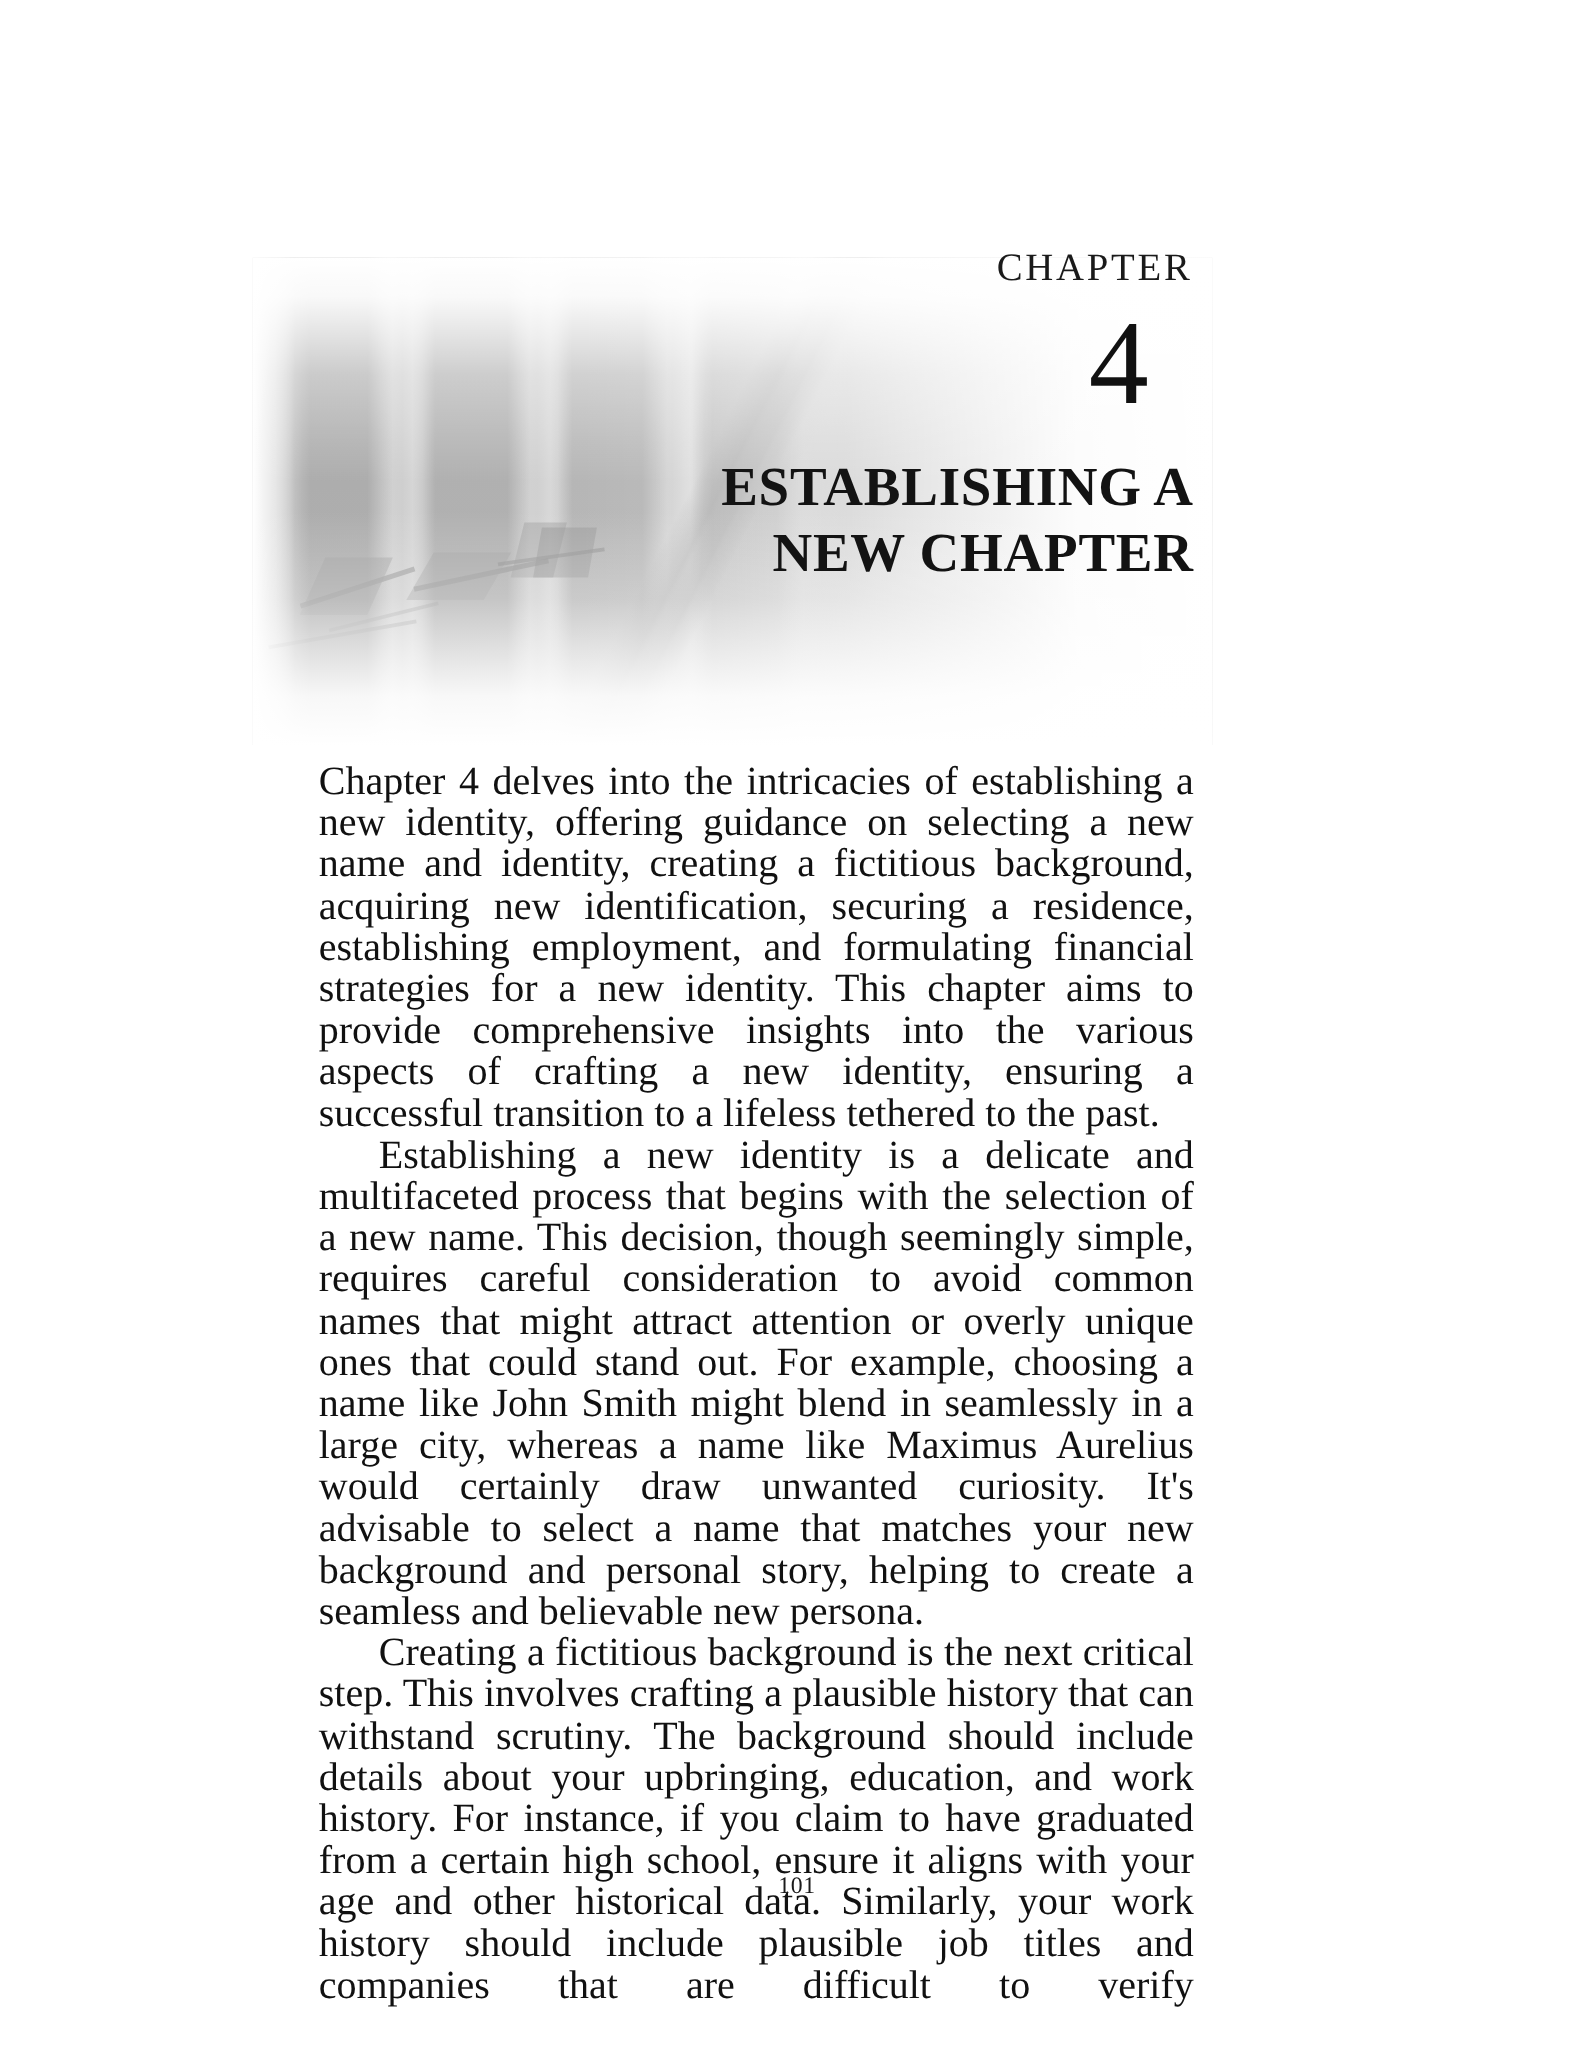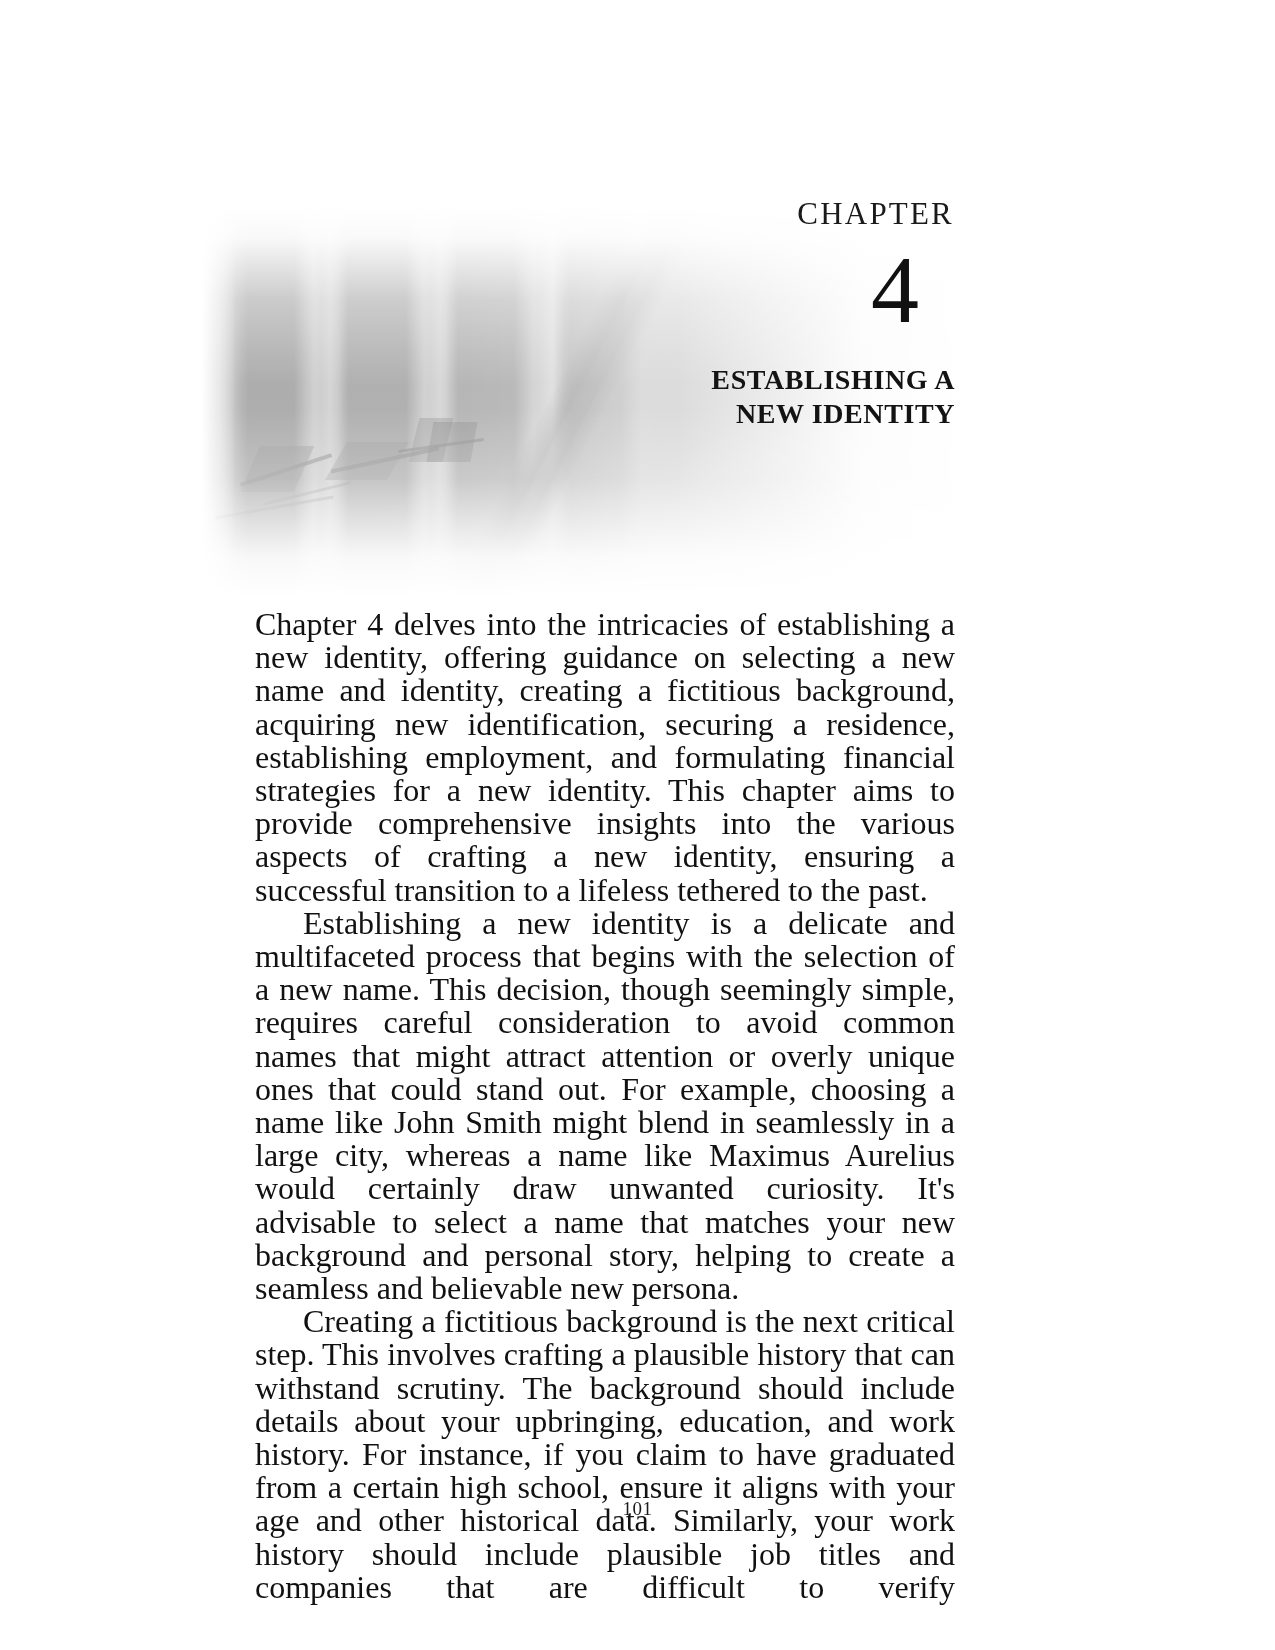--- a/index.html
+++ b/index.html
@@ -140,21 +140,21 @@
   }
   .chapter-number {
     font-size: 96px;
     line-height: 1.06;
     margin: 10px 0 0 0;
     color: #111111;
     padding-right: 36px;
   }
   .chapter-title {
     margin: 22px 0 0 0;
-    font-size: 28px;
+    font-size: 44px;
     line-height: 1.22;
     letter-spacing: 0.6px;
     color: #131313;
   }
   .chapter-title .title-line { display: block; }
 
   
   .body-column {
     position: absolute;
     left: 255px;
@@ -205,21 +205,21 @@
         <div class="chair c7"></div>
       </div>
       <div class="art-fade"></div>
     </div>
 
     <div class="opener-text">
       <div class="chapter-label">CHAPTER</div>
       <div class="chapter-number">4</div>
       <h1 class="chapter-title">
         <span class="title-line">ESTABLISHING A</span>
-        <span class="title-line">NEW IDENTITY</span>
+        <span class="title-line">NEW CHAPTER</span>
       </h1>
     </div>
 
   </div>
 
   <div class="body-column">
     <p>Chapter 4 delves into the intricacies of establishing a new identity, offering guidance on selecting a new name and identity, creating a fictitious background, acquiring new identification, securing a residence, establishing employment, and formulating financial strategies for a new identity. This chapter aims to provide comprehensive insights into the various aspects of crafting a new identity, ensuring a successful transition to a lifeless tethered to the past.</p>
     <p class="indented">Establishing a new identity is a delicate and multifaceted process that begins with the selection of a new name. This decision, though seemingly simple, requires careful consideration to avoid common names that might attract attention or overly unique ones that could stand out. For example, choosing a name like John Smith might blend in seamlessly in a large city, whereas a name like Maximus Aurelius would certainly draw unwanted curiosity. It's advisable to select a name that matches your new background and personal story, helping to create a seamless and believable new persona.</p>
     <p class="indented last-line-fill">Creating a fictitious background is the next critical step. This involves crafting a plausible history that can withstand scrutiny. The background should include details about your upbringing, education, and work history. For instance, if you claim to have graduated from a certain high school, ensure it aligns with your age and other historical data. Similarly, your work history should include plausible job titles and companies that are difficult to verify</p>
   </div>

